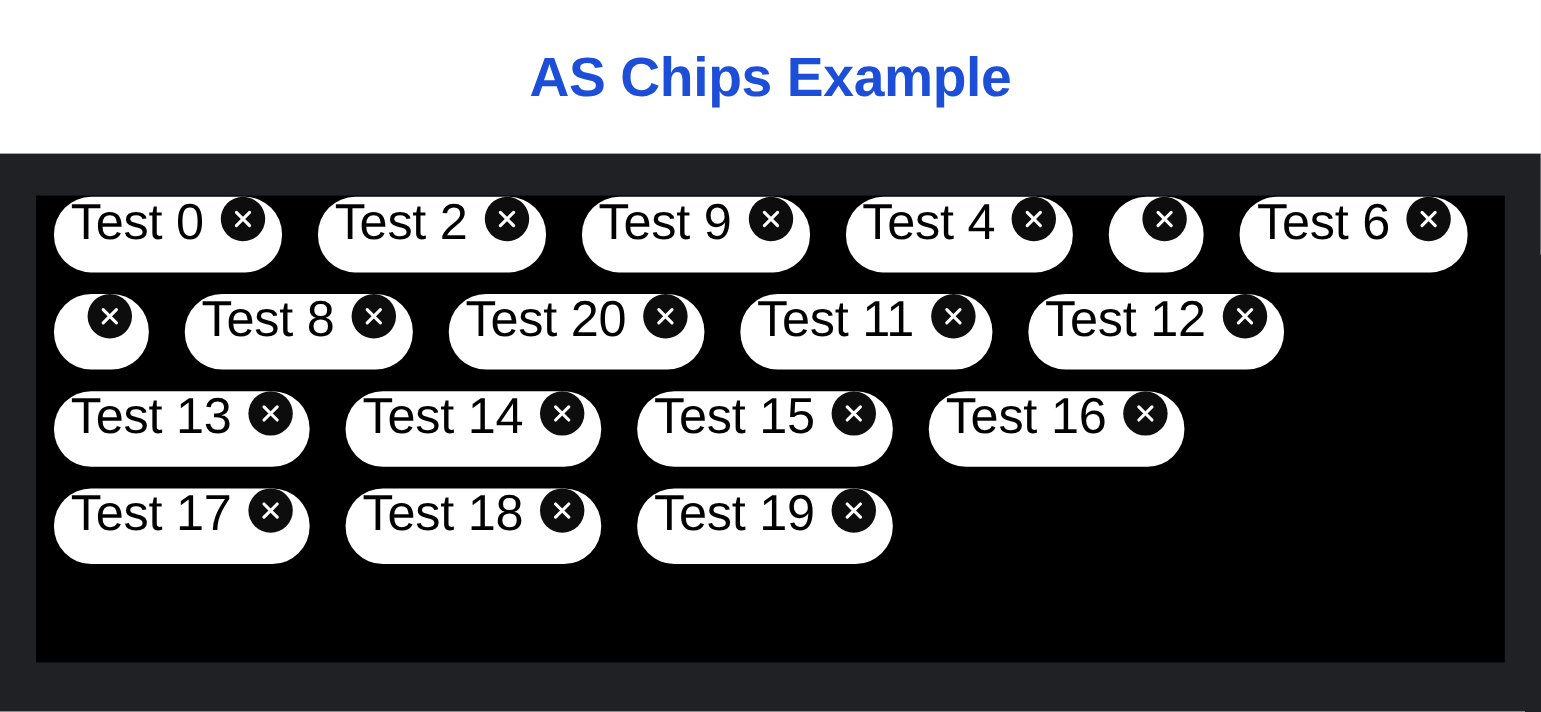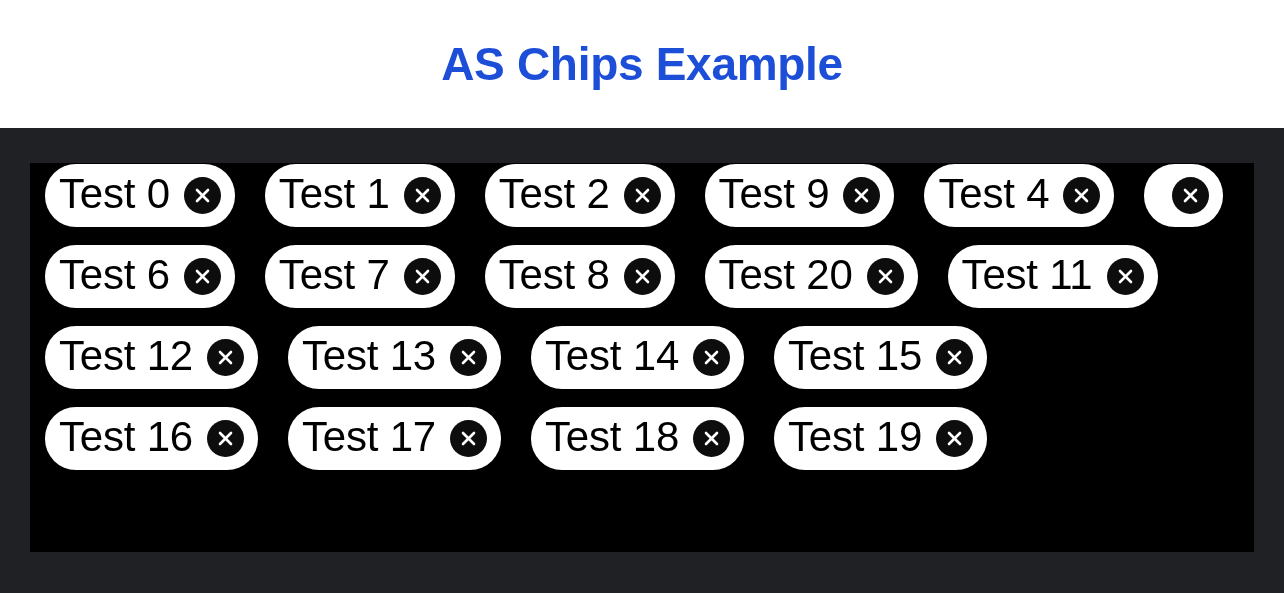--- a/index.html
+++ b/index.html
@@ -70,21 +70,20 @@
     display: flex;
     flex-wrap: wrap;
     align-content: flex-start;
     padding: 1px 0 0 15px;
     box-sizing: border-box;
   }
 
   
   .chip {
     display: inline-flex;
-    align-items: center;
     background: #ffffff;
     color: #000000;
     border-radius: 31px;
     height: 63px;
     box-sizing: border-box;
     padding: 0 14px 0 14px;
     margin: 0 30px 18px 0;
     white-space: nowrap;
     user-select: none;
     cursor: default;
@@ -131,29 +130,20 @@
             <div class="chip">
               <span class="chip-label">Test 0</span>
               <span class="chip-close" title="remove Test 0">
                 <svg width="37" height="37" viewBox="0 0 37 37" aria-hidden="true">
                   <line x1="13" y1="13" x2="24" y2="24" stroke="#ffffff" stroke-width="2.6" stroke-linecap="round"></line>
                   <line x1="24" y1="13" x2="13" y2="24" stroke="#ffffff" stroke-width="2.6" stroke-linecap="round"></line>
                 </svg>
               </span>
             </div>
             <div class="chip">
-              <span class="chip-label">Test 1</span>
-              <span class="chip-close" title="remove Test 1">
-                <svg width="37" height="37" viewBox="0 0 37 37" aria-hidden="true">
-                  <line x1="13" y1="13" x2="24" y2="24" stroke="#ffffff" stroke-width="2.6" stroke-linecap="round"></line>
-                  <line x1="24" y1="13" x2="13" y2="24" stroke="#ffffff" stroke-width="2.6" stroke-linecap="round"></line>
-                </svg>
-              </span>
-            </div>
-            <div class="chip">
               <span class="chip-label">Test 2</span>
               <span class="chip-close" title="remove Test 2">
                 <svg width="37" height="37" viewBox="0 0 37 37" aria-hidden="true">
                   <line x1="13" y1="13" x2="24" y2="24" stroke="#ffffff" stroke-width="2.6" stroke-linecap="round"></line>
                   <line x1="24" y1="13" x2="13" y2="24" stroke="#ffffff" stroke-width="2.6" stroke-linecap="round"></line>
                 </svg>
               </span>
             </div>
             <div class="chip">
               <span class="chip-label">Test 9</span>
@@ -184,21 +174,20 @@
             <div class="chip">
               <span class="chip-label">Test 6</span>
               <span class="chip-close" title="remove Test 6">
                 <svg width="37" height="37" viewBox="0 0 37 37" aria-hidden="true">
                   <line x1="13" y1="13" x2="24" y2="24" stroke="#ffffff" stroke-width="2.6" stroke-linecap="round"></line>
                   <line x1="24" y1="13" x2="13" y2="24" stroke="#ffffff" stroke-width="2.6" stroke-linecap="round"></line>
                 </svg>
               </span>
             </div>
             <div class="chip">
-              <span class="chip-label">Test 7</span>
               <span class="chip-close" title="remove Test 7">
                 <svg width="37" height="37" viewBox="0 0 37 37" aria-hidden="true">
                   <line x1="13" y1="13" x2="24" y2="24" stroke="#ffffff" stroke-width="2.6" stroke-linecap="round"></line>
                   <line x1="24" y1="13" x2="13" y2="24" stroke="#ffffff" stroke-width="2.6" stroke-linecap="round"></line>
                 </svg>
               </span>
             </div>
             <div class="chip">
               <span class="chip-label">Test 8</span>
               <span class="chip-close" title="remove Test 8">

